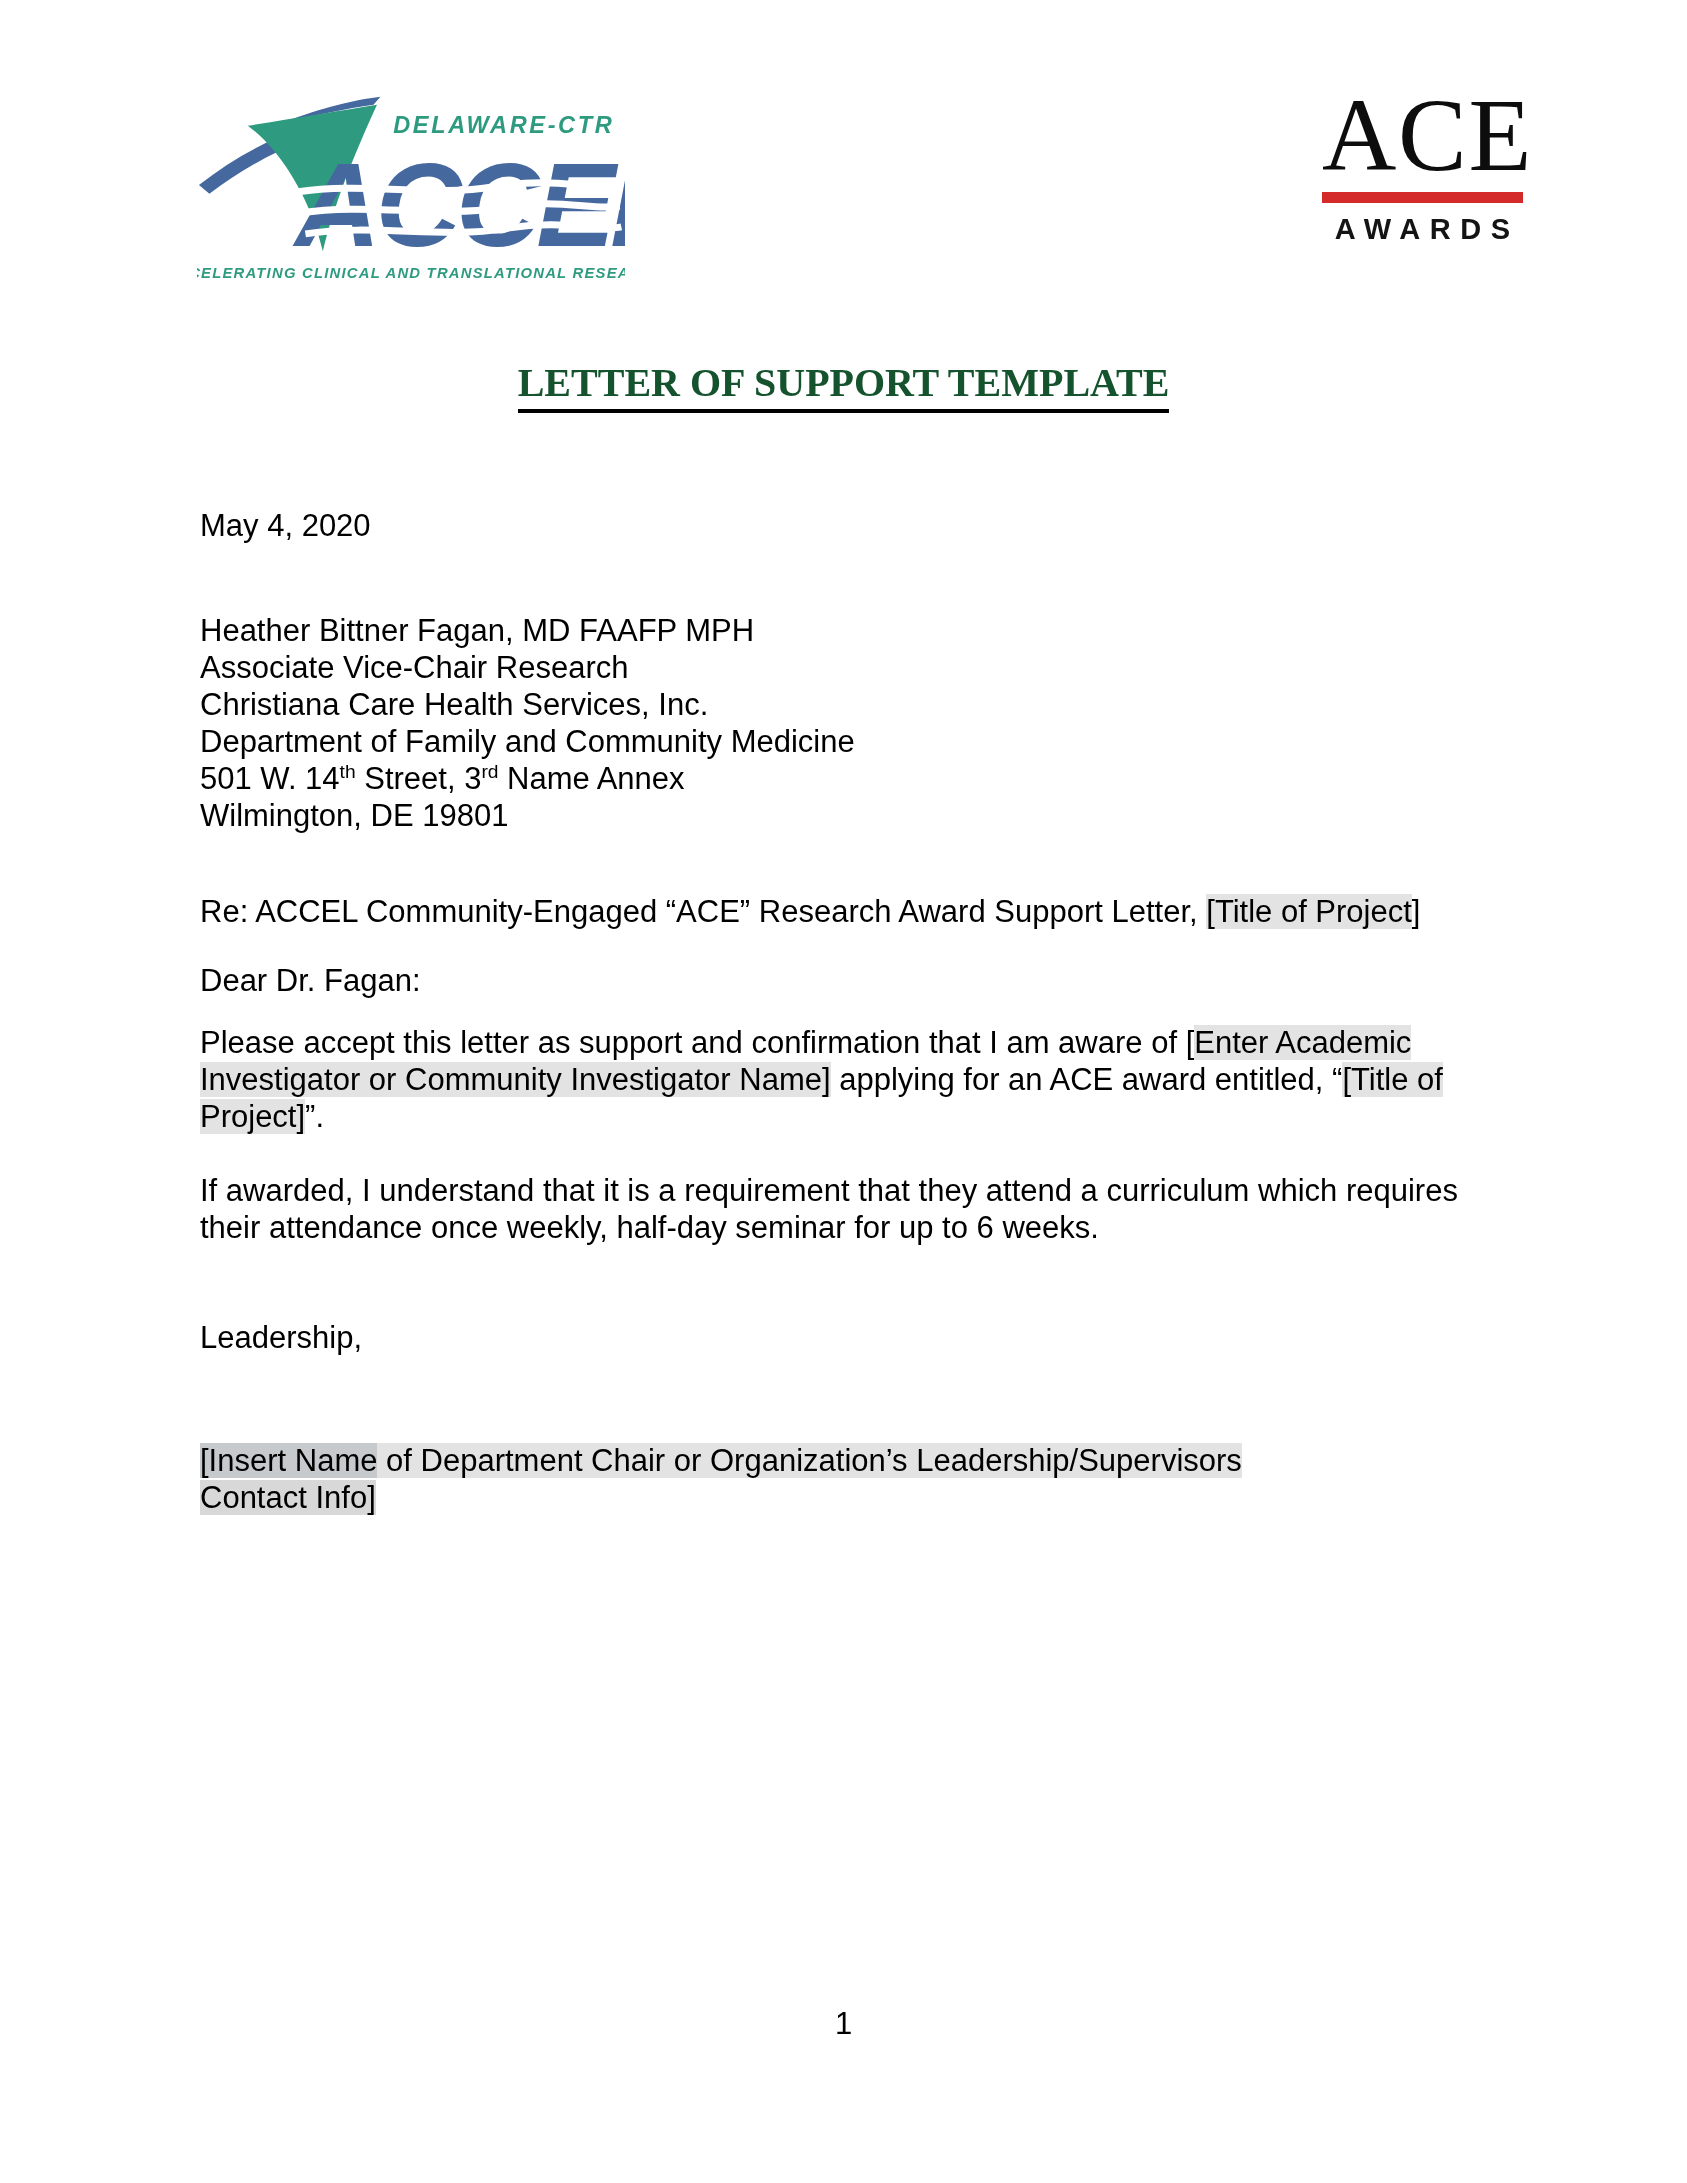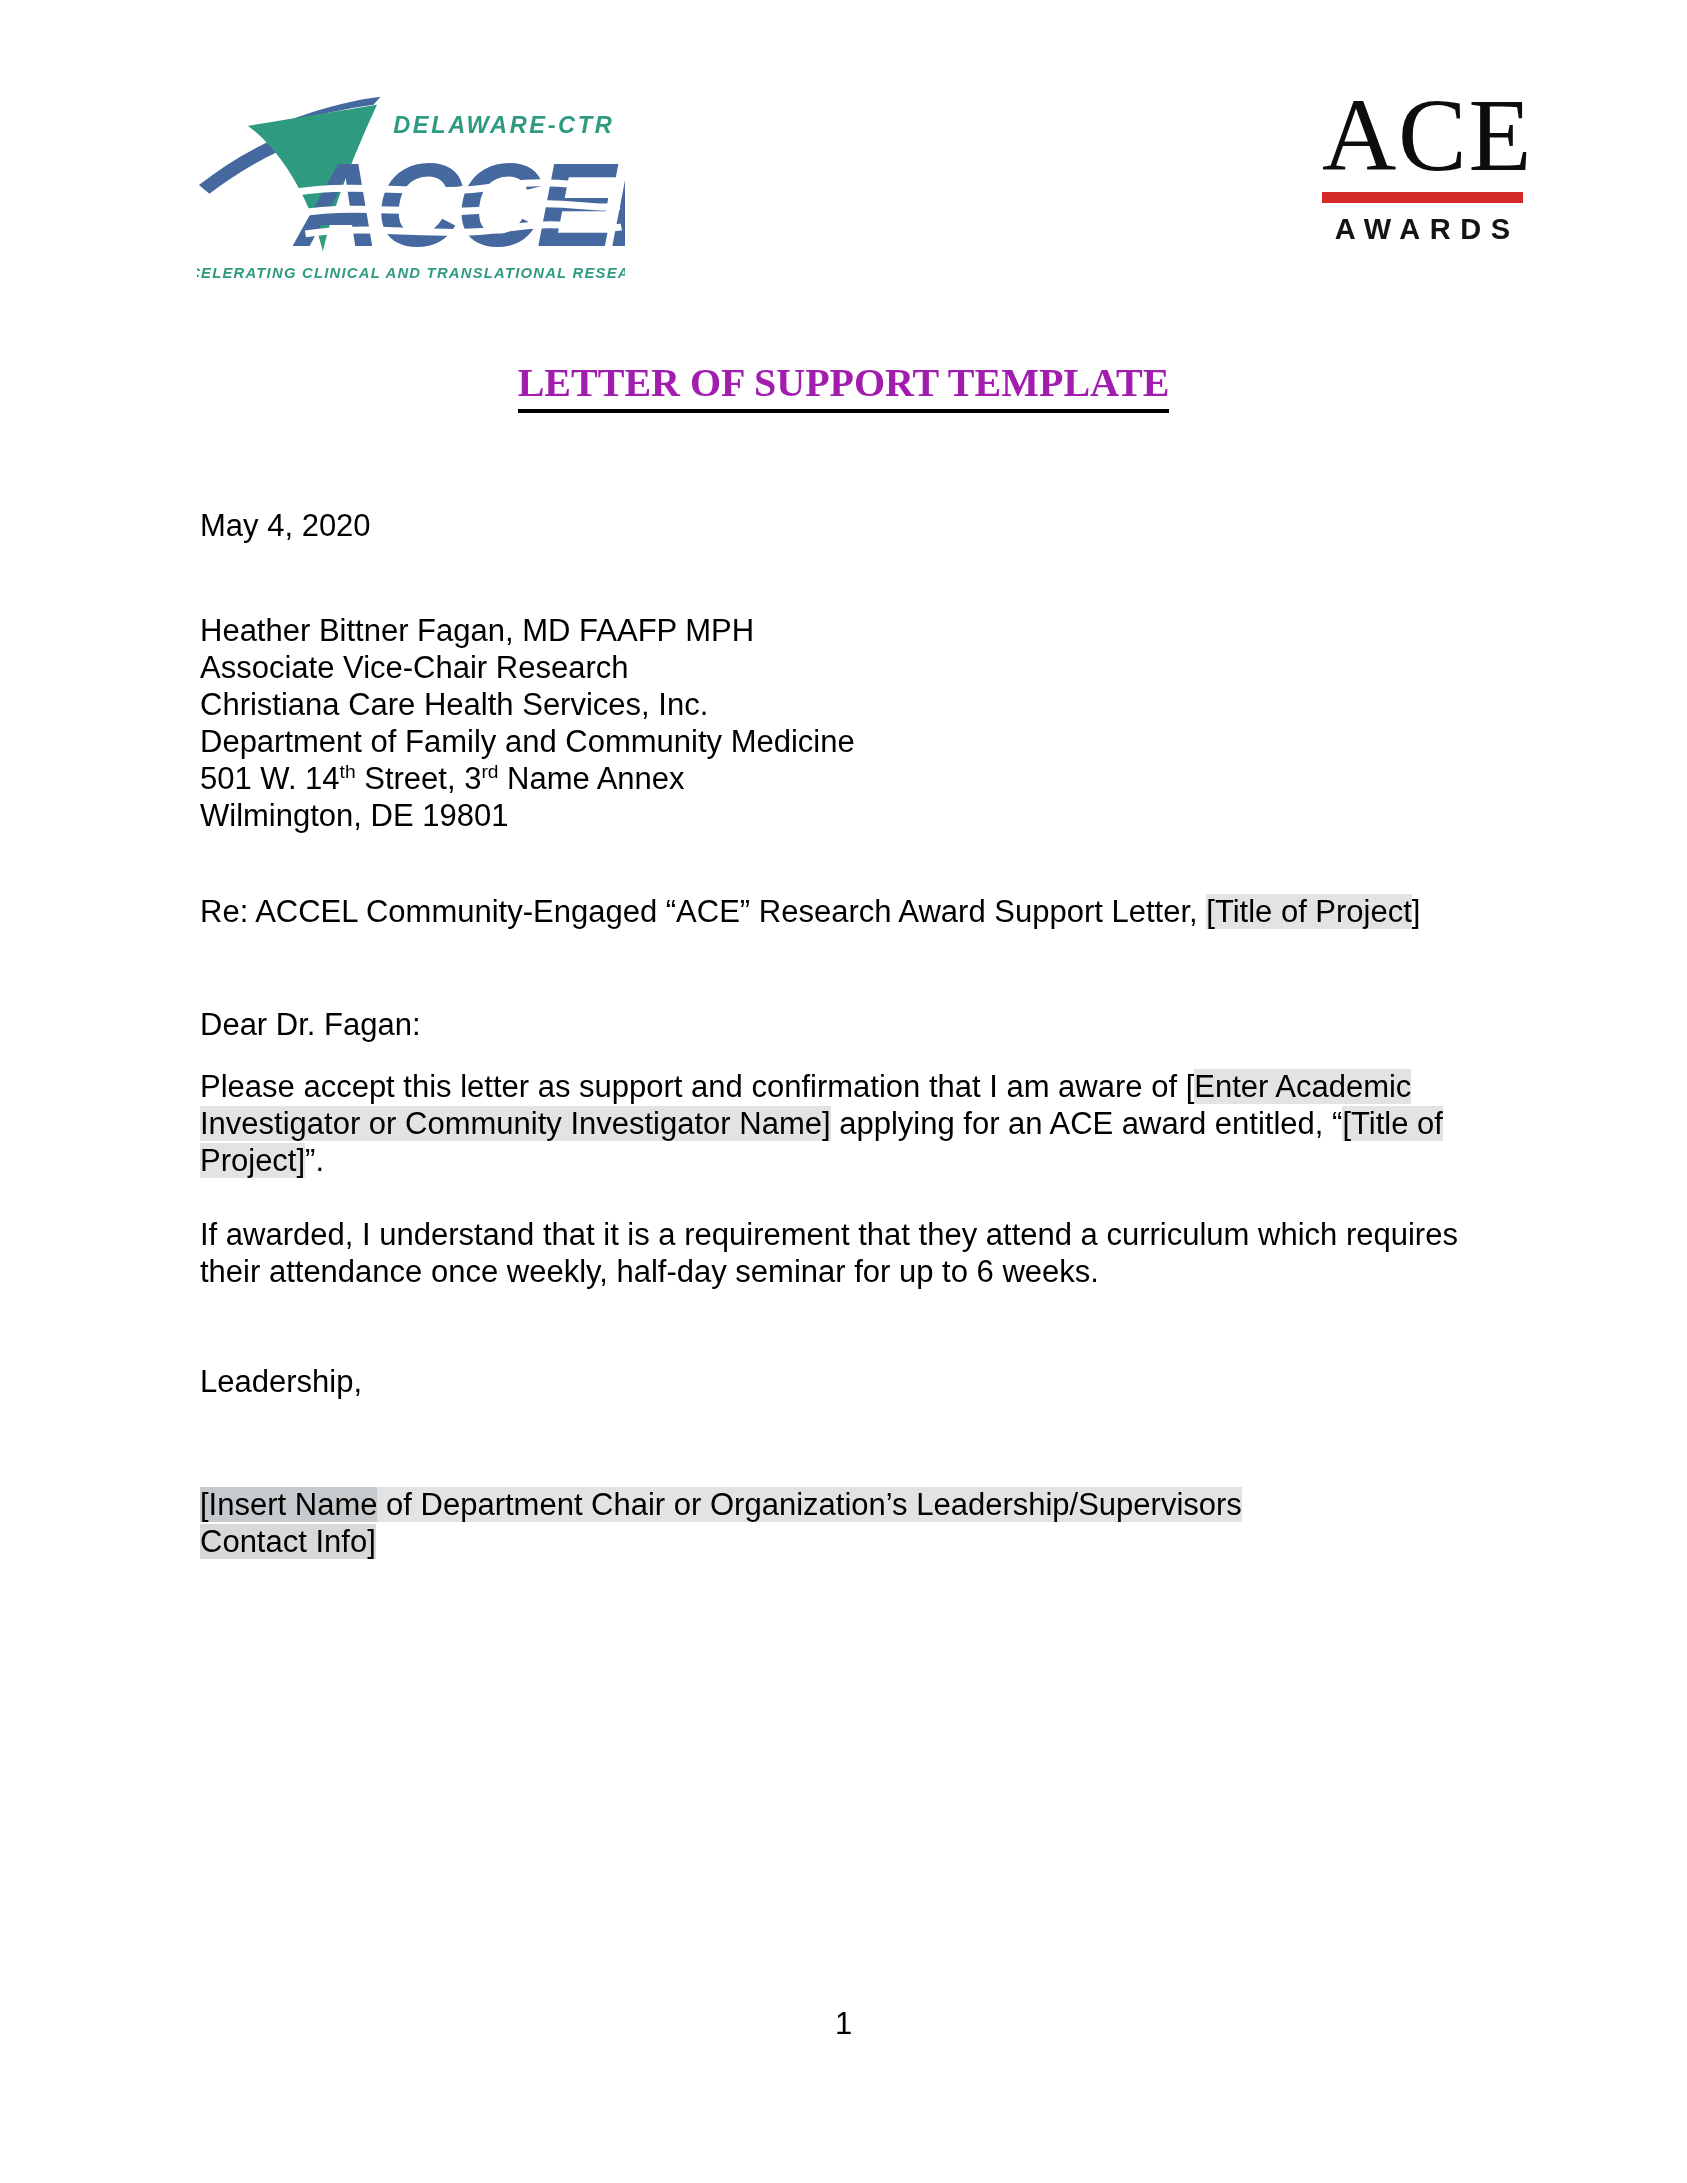--- a/index.html
+++ b/index.html
@@ -83,42 +83,42 @@
   .title {
     position: absolute;
     top: 360px;
     left: 0;
     width: 100%;
     text-align: center;
     font-family: "Liberation Serif", serif;
     font-weight: bold;
     font-size: 40px;
     line-height: 45px;
-    color: #a21caf;
+    color: #14532d;
   }
   .title .title-text {
     display: inline-block;
     border-bottom: 4.4px solid #000;
     padding-bottom: 3.5px;
   }
 
   
   .content {
     position: absolute;
     left: 200px;
     top: 0;
     width: 1293px;
   }
   .content p { white-space: pre-wrap; }
   .seg-line { white-space: nowrap; }
 
   .date       { margin-top: 507px; }
   .recipient  { margin-top: 68px; }
   .re-line    { margin-top: 59px; }
-  .salutation { margin-top: 76px; }
+  .salutation { margin-top: 32px; }
   .para-1     { margin-top: 24.5px; }
   .para-2     { margin-top: 37px; }
   .closing    { margin-top: 73px; }
   .signature  { margin-top: 86px; }
 
   sup { font-size: 0.62em; line-height: 0; vertical-align: super; }
 
   .hl-light { background: var(--highlight_light); text-align: center; }
   .hl-mid   { background: var(--highlight_mid); }
   .hl-dark  { background: var(--highlight_dark); }

